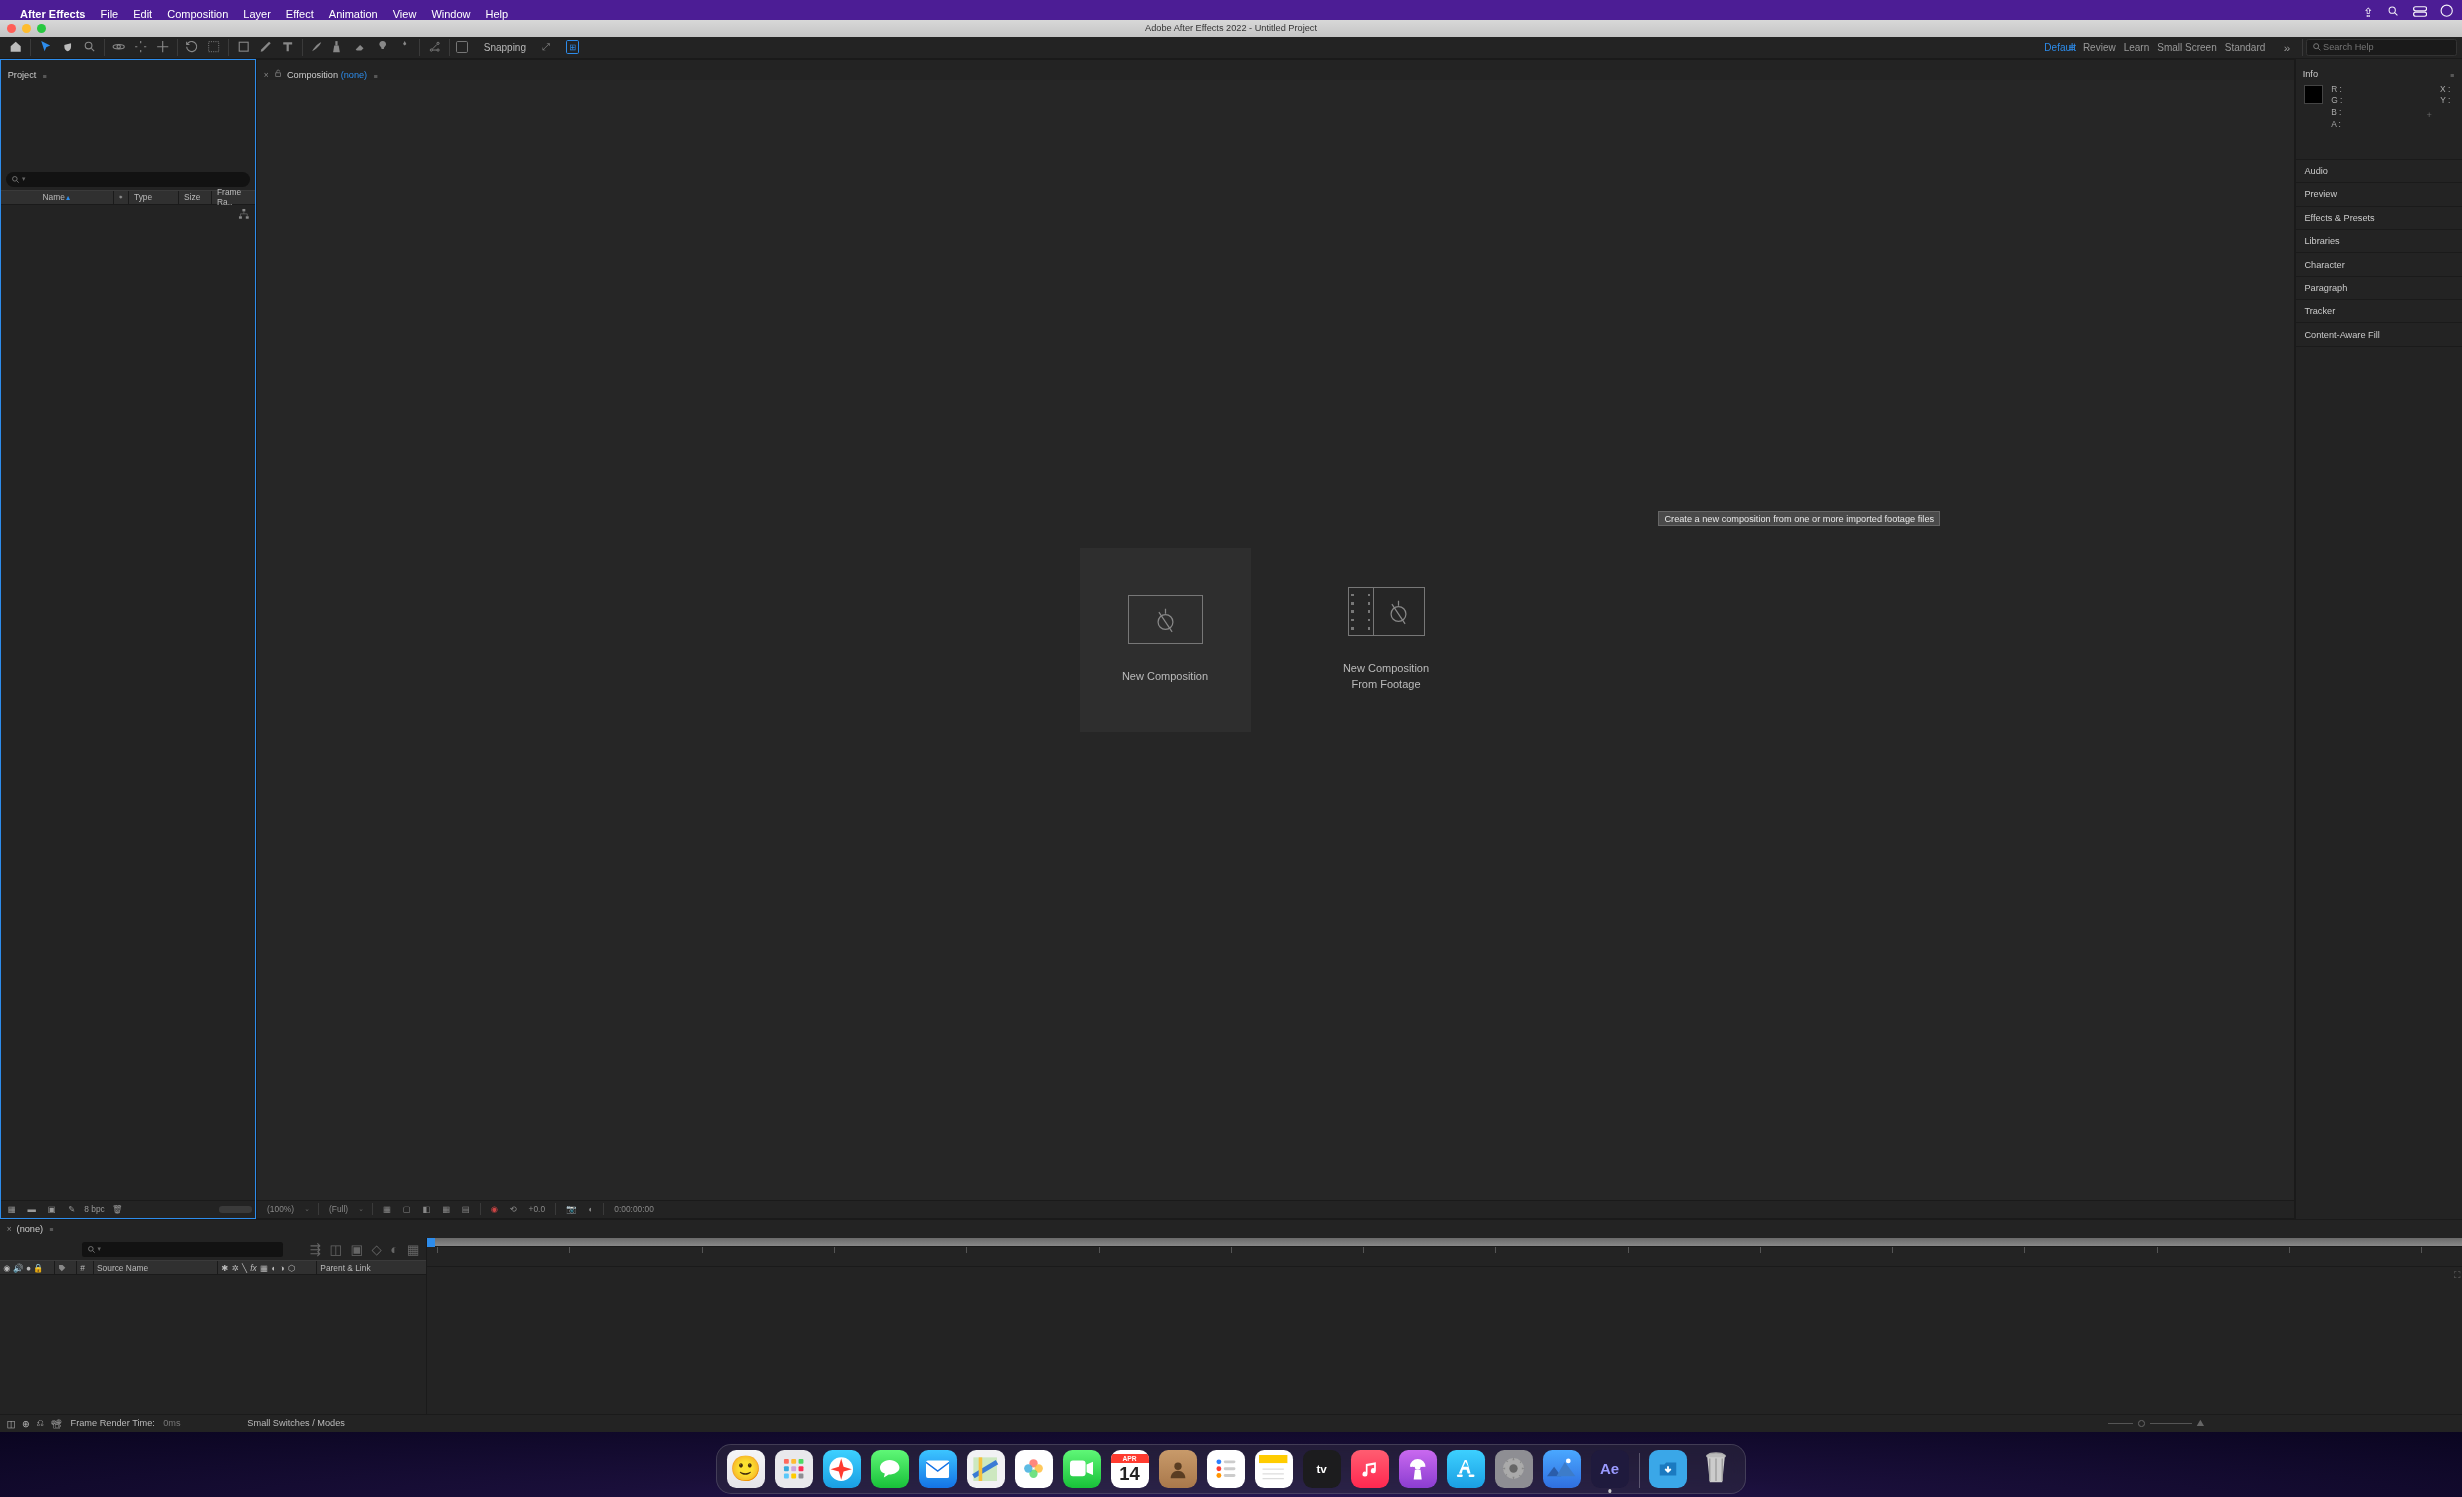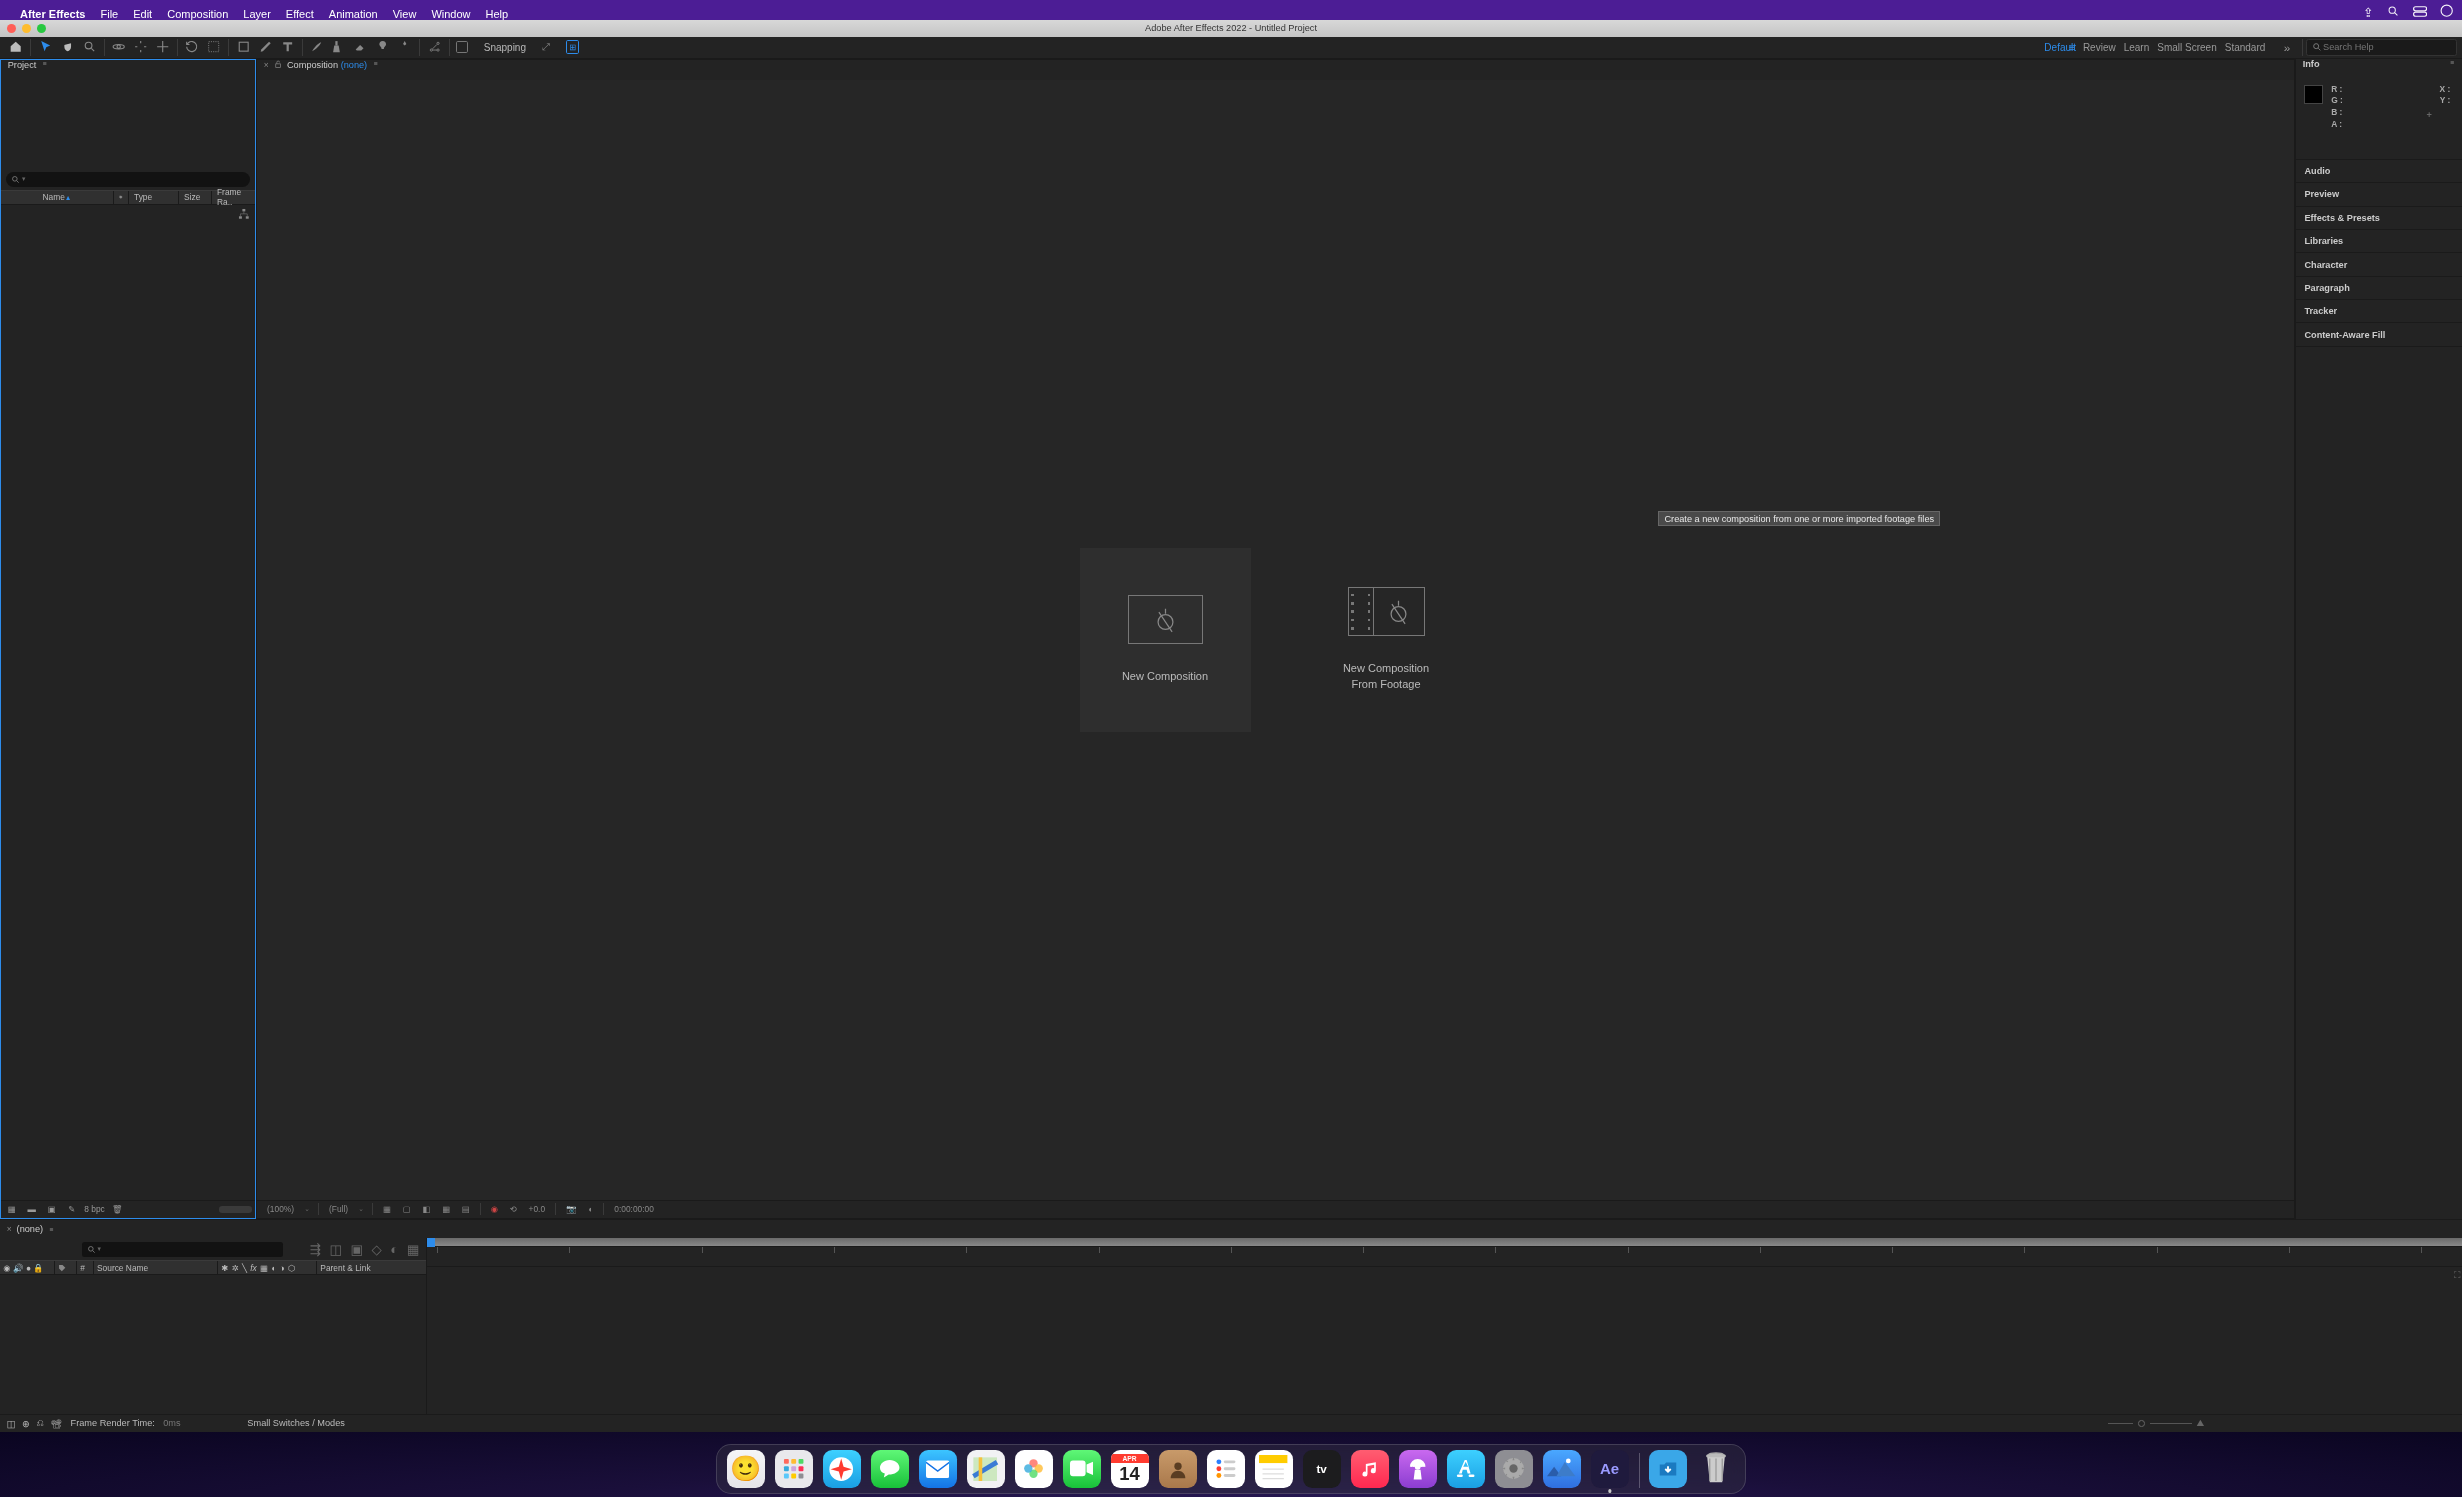--- a/index.html
+++ b/index.html
@@ -35,21 +35,21 @@
 .workspace-tabs span { color: #999; }
 .workspace-tabs span.active { color: #2d8ceb; }
 .chevrons { margin: 0 8.4px; color: #999; font-size: 11.7px; }
 .search-help { display: flex; align-items: center; background: #1a1a1a; border: 0.8px solid #333; height: 16.7px; border-radius: 2.5px; padding: 0 5px; min-width: 151px; }
 .search-help input { background: transparent; border: none; outline: none; color: #aaa; font-size: 9.2px; flex: 1; margin-left: 1px; }
 
 
 .workspace { flex: 1; display: flex; flex-direction: column; background: #1e1e1e; min-height: 0; }
 .upper { flex: 1; display: flex; min-height: 0; }
 
-.panel-header { height: 20px; background: #232323; display: flex; align-items: flex-start; padding: 0 6.7px; font-size: 9.2px; color: #ccc; }
+.panel-header { height: 20px; background: #232323; display: flex; align-items: flex-end; padding: 0 6.7px; font-size: 9.2px; color: #ccc; }
 .panel-header .close-x { margin-right: 5px; color: #888; font-size: 8.4px; }
 .panel-header .lock { margin-right: 5px; color: #888; }
 .panel-header .menu-btn { margin-left: 6.7px; color: #888; letter-spacing: 0.8px; font-size: 6.7px; }
 .panel-header .none-link { color: #2d8ceb; }
 
 
 .project-panel { width: 256px; border: 1.7px solid #2d8ceb; border-top: 0.8px solid #2d8ceb; display: flex; flex-direction: column; background: #232323; }
 .project-body { flex: 1; display: flex; flex-direction: column; background: #232323; }
 .project-thumb-area { height: 92px; }
 .project-search { margin: 0 5px 3.3px 5px; background: #121212; border-radius: 8.4px; height: 15px; display: flex; align-items: center; padding: 0 5px; }
@@ -75,21 +75,21 @@
 .comp-card .dbl .row { display: flex; justify-content: space-between; }
 .comp-card .label { text-align: center; line-height: 1.4; }
 
 .tooltip { position: absolute; background: #4a4a4a; color: #e8e8e8; font-size: 9.2px; padding: 1.7px 5px; border: 0.8px solid #666; pointer-events: none; white-space: nowrap; }
 
 .comp-footer { height: 18.4px; background: #232323; border-top: 0.8px solid #1a1a1a; display: flex; align-items: center; padding: 0 8.4px; gap: 8.4px; font-size: 8.4px; color: #888; }
 .comp-footer .sep { width: 0.8px; height: 11.7px; background: #3a3a3a; }
 .comp-footer .f-item { padding: 0 1.7px; }
 
 
-.right-dock { width: 167px; display: flex; flex-direction: column; background: #232323; border-left: 0.8px solid #1a1a1a; font-weight: bold; }
+.right-dock { width: 167px; display: flex; flex-direction: column; background: #232323; border-left: 0.8px solid #1a1a1a; }
 .info-row { display: flex; padding: 5px 8.4px; font-size: 8.4px; color: #aaa; gap: 8.4px; }
 .info-swatch { width: 18.4px; height: 18.4px; background: #000; border: 0.8px solid #444; margin-top: 1.7px; }
 .info-col { display: flex; flex-direction: column; gap: 1.7px; }
 .info-xy { margin-left: auto; display: flex; flex-direction: column; align-items: flex-end; gap: 1.7px; padding-right: 3.3px; }
 .info-cross { font-size: 9.2px; color: #666; margin-top: 3.3px; margin-right: 18.4px; }
 .collapsed-panel { height: 23.4px; border-top: 0.8px solid #1a1a1a; display: flex; align-items: center; padding: 0 8.4px; font-size: 9.2px; color: #ccc; }
 .right-dock .panel-header .spacer { flex: 1; }
 .right-dock .fill { flex: 1; border-top: 0.8px solid #1a1a1a; }
 
 

